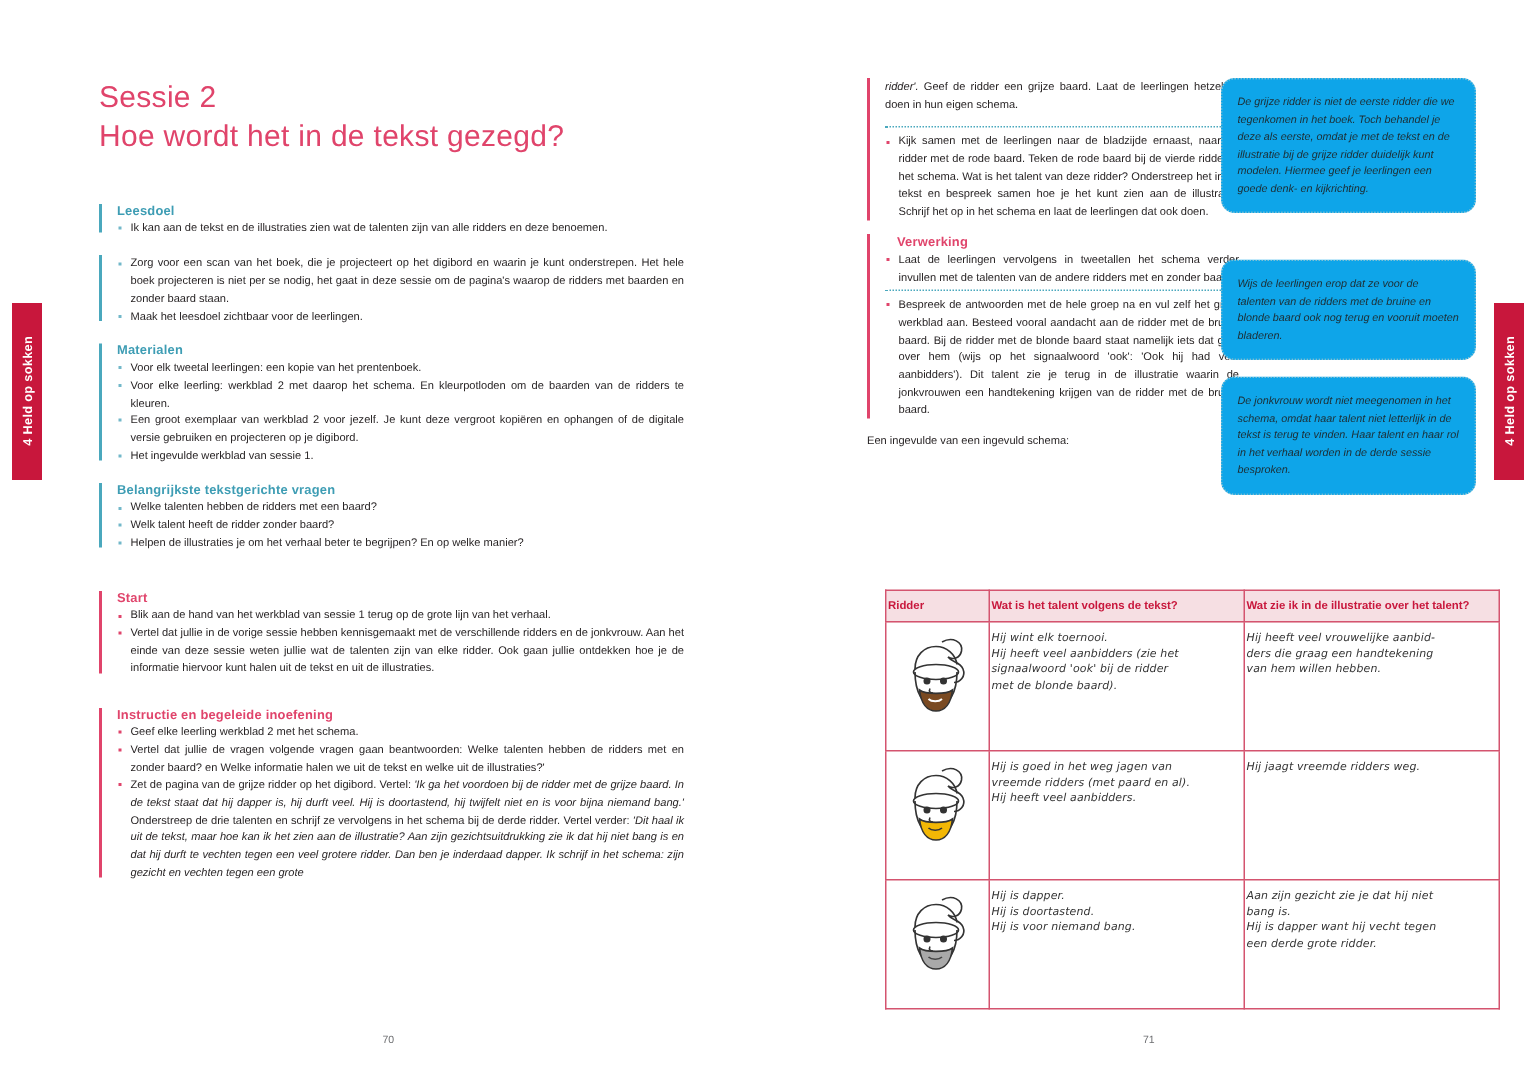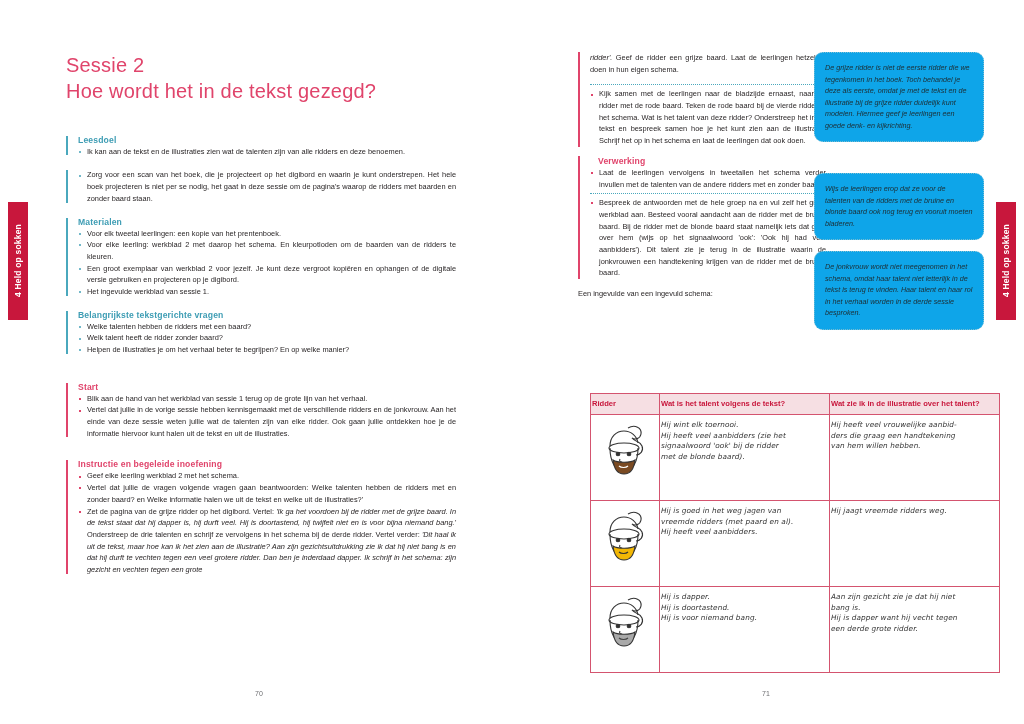--- a/index.html
+++ b/index.html
@@ -238,20 +238,21 @@
     <div class="block teal">
       <h3 class="head">Leesdoel</h3>
       <ul class="bullets teal-dot">
         <li>Ik kan aan de tekst en de illustraties zien wat de talenten zijn van alle ridders en deze benoemen.</li>
       </ul>
     </div>
 
     <div class="block teal">
       <ul class="bullets teal-dot">
         <li>Zorg voor een scan van het boek, die je projecteert op het digibord en waarin je kunt onderstrepen. Het hele boek projecteren is niet per se nodig, het gaat in deze sessie om de pagina's waarop de ridders met baarden en zonder baard staan.</li>
+        <li>Maak het leesdoel zichtbaar voor de leerlingen.</li>
       </ul>
     </div>
 
     <div class="block teal">
       <h3 class="head">Materialen</h3>
       <ul class="bullets teal-dot">
         <li>Voor elk tweetal leerlingen: een kopie van het prentenboek.</li>
         <li>Voor elke leerling: werkblad 2 met daarop het schema. En kleurpotloden om de baarden van de ridders te kleuren.</li>
         <li>Een groot exemplaar van werkblad 2 voor jezelf. Je kunt deze vergroot kopiëren en ophangen of de digitale versie gebruiken en projecteren op je digibord.</li>
         <li>Het ingevulde werkblad van sessie 1.</li>

